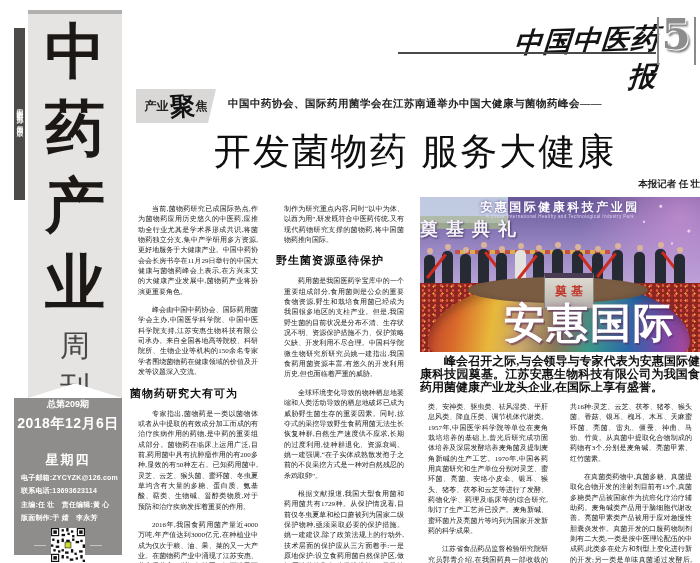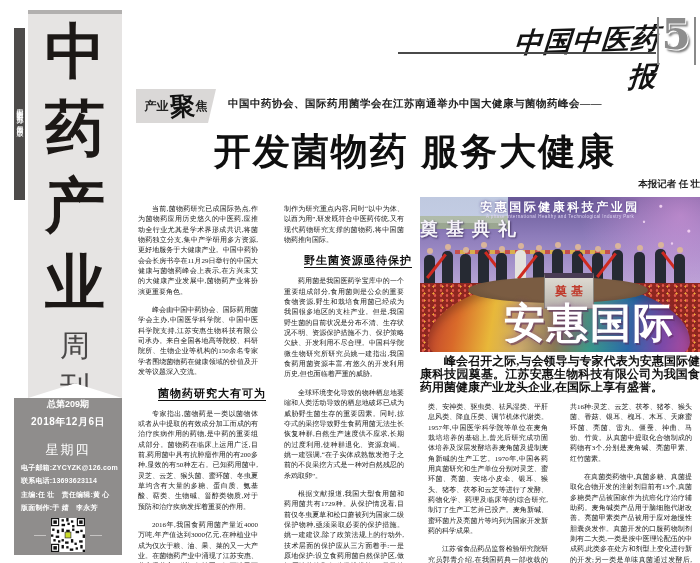--- a/index.html
+++ b/index.html
@@ -18,22 +18,22 @@
           clip-path:polygon(0 0,100% 0,100% 100%,50% 96.2%,0 100%);text-align:center;}
   .ribbon .bigchar{font-size:60px;line-height:77px;font-weight:700;color:#1c1816;
                    font-family:"Liberation Serif",serif;}
   .weekly{margin-top:4px;font-size:30px;letter-spacing:14px;padding-left:14px;color:#4a4848;
           font-weight:400;font-family:"Liberation Serif",serif;}
 
   
   .infobox{position:absolute;left:14px;top:398px;width:108px;height:157px;background:#8f8d8c;
            color:#fff;font-family:"Liberation Sans",sans-serif;box-sizing:border-box;}
   .issue{font-size:9px;font-weight:700;text-align:center;}
-  .date1{font-size:10px;font-weight:700;text-align:center;margin-top:4px;letter-spacing:.5px;}
-  .date2{font-size:13px;font-weight:400;text-align:center;margin-top:12px;letter-spacing:2px;}
+  .date1{font-size:14px;font-weight:700;text-align:center;margin-top:4px;letter-spacing:.5px;}
+  .date2{font-size:13px;font-weight:700;text-align:center;margin-top:18px;letter-spacing:2px;}
   .contact{font-size:7px;font-weight:700;text-align:left;padding-left:7px;margin-top:3.5px;
            letter-spacing:.2px;white-space:nowrap;}
   .qr-row{display:flex;align-items:center;justify-content:center;gap:5px;margin-top:5px;}
   .qr-dash{width:12px;height:1px;background:#c6c4c3;}
   .qr{width:34px;height:34px;background:#fff;display:block;}
   .scan{font-size:7px;font-weight:700;text-align:center;margin-top:3px;}
 
   
   .paper-name{position:absolute;left:512px;top:22px;width:146px;text-align:right;font-size:28px;
               font-weight:700;font-style:italic;transform:skewX(-6deg) rotate(-2deg);
@@ -48,35 +48,35 @@
   
   .badge{position:absolute;left:136px;top:89px;width:80px;height:34px;background:#dad8d7;
          clip-path:polygon(0 0,100% 0,90% 100%,0 100%);display:flex;align-items:center;
          justify-content:center;gap:1px;}
   .badge .b-sm{font-size:12px;font-weight:900;font-family:"Liberation Sans",sans-serif;color:#222;}
   .badge .b-big{font-size:25px;font-weight:700;font-family:"Liberation Serif",serif;
                 transform:rotate(-4deg);color:#111;}
   .kicker{position:absolute;left:130px;top:97px;width:570px;text-align:center;font-size:10.5px;
           font-weight:600;letter-spacing:.5px;color:#222;}
   .headline{position:absolute;left:130px;top:127px;width:570px;text-align:center;font-size:37px;
-            font-weight:700;letter-spacing:2px;color:#0f0f0f;font-family:"Liberation Sans",sans-serif;}
+            font-weight:400;letter-spacing:2px;color:#0f0f0f;font-family:"Liberation Sans",sans-serif;}
   .byline{position:absolute;left:130px;top:178px;width:570px;text-align:right;font-size:9.5px;
           font-weight:700;color:#222;}
 
   
   .col{position:absolute;overflow:hidden;}
   .col1{left:130px;top:196px;width:136px;height:367px;}
   .col2{left:276px;top:196px;width:136px;height:367px;}
   .col3{left:420px;top:394px;width:136px;height:169px;}
   .col4{left:562px;top:394px;width:138px;height:169px;}
   .body-p{margin:8px;font-size:7px;line-height:10.35px;text-align:justify;text-indent:2em;
           color:#222;font-weight:500;}
   .body-p.noind{text-indent:0;}
-  .col-head{margin:5px 0 4px;font-size:11px;font-weight:700;text-align:right;letter-spacing:1px;
-            color:#111;text-decoration:underline;text-underline-offset:3px;}
+  .col-head{margin:5px 0 4px;font-size:11px;font-weight:700;text-align:left;letter-spacing:1px;
+            color:#111;text-underline-offset:3px;}
 
   
   .photo{position:absolute;left:420px;top:197px;width:280px;height:155px;overflow:hidden;
          background:linear-gradient(180deg,#675896 0%,#8d7cba 25%,#a795cc 45%,#bcaad6 62%,#cfc2e0 80%,#d8cde2 100%);}
   .sky-fx{position:absolute;inset:0;z-index:1;background:
       radial-gradient(circle at 93% 12%,rgba(235,160,230,.55),transparent 34%),
       radial-gradient(circle at 86% 6%,rgba(255,255,255,.9) 0 1px,transparent 2px),
       radial-gradient(circle at 96% 22%,rgba(255,255,255,.9) 0 1px,transparent 2px),
       radial-gradient(circle at 90% 30%,rgba(255,255,255,.8) 0 .8px,transparent 1.6px),
       radial-gradient(circle at 80% 16%,rgba(255,255,255,.8) 0 .8px,transparent 1.6px);}

